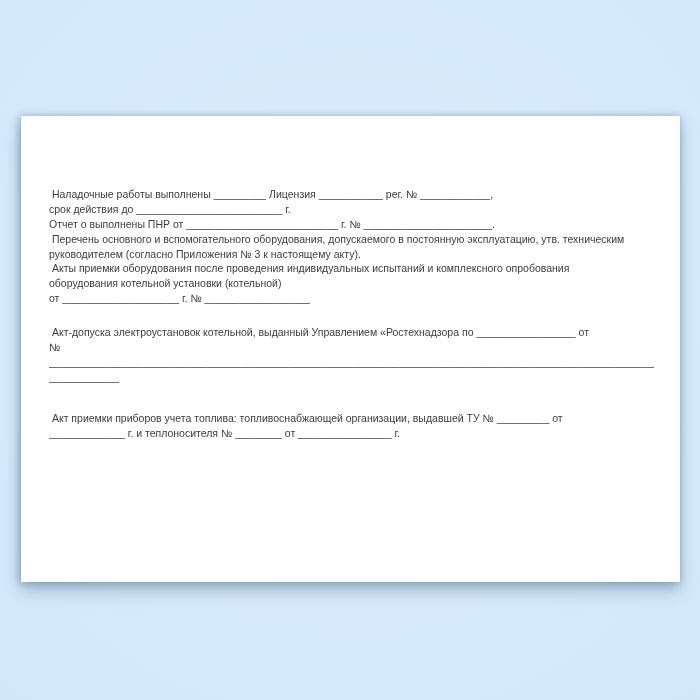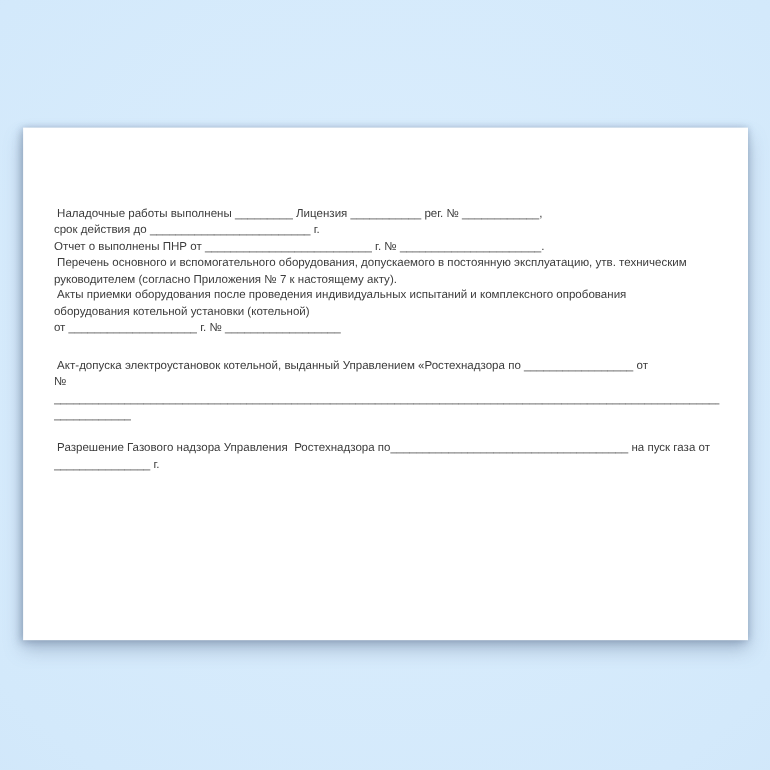--- a/index.html
+++ b/index.html
@@ -57,34 +57,34 @@
 
 <div class="stage">
   <div class="paper">
     <div class="text-area">
 
       <div class="block block-0">
         <div class="line"> Наладочные работы выполнены _________ Лицензия ___________ рег. № ____________,</div>
         <div class="line">срок действия до _________________________ г.</div>
         <div class="line">Отчет о выполнены ПНР от __________________________ г. № ______________________.</div>
         <div class="line"> Перечень основного и вспомогательного оборудования, допускаемого в постоянную эксплуатацию, утв. техническим</div>
-        <div class="line">руководителем (согласно Приложения № 7 к настоящему акту).</div>
+        <div class="line">руководителем (согласно Приложения № 3 к настоящему акту).</div>
         <div class="line"> Акты приемки оборудования после проведения индивидуальных испытаний и комплексного опробования</div>
         <div class="line">оборудования котельной установки (котельной)</div>
         <div class="line">от ____________________ г. № __________________</div>
       </div>
 
       <div class="block block-1">
         <div class="line"> Акт-допуска электроустановок котельной, выданный Управлением «Ростехнадзора по _________________ от</div>
         <div class="line">№</div>
         <div class="line">___________________________________________________________________________________________________________</div>
         <div class="line">____________</div>
       </div>
 
+      <div class="block block-2">
+        <div class="line"> Акт приемки приборов учета топлива: топливоснабжающей организации, выдавшей ТУ № _________ от</div>
+        <div class="line">_____________ г. и теплоносителя № ________ от ________________ г.</div>
+      </div>
 
-      <div class="block block-3">
-        <div class="line"> Разрешение Газового надзора Управления  Ростехнадзора по_____________________________________ на пуск газа от</div>
-        <div class="line">_______________ г.</div>
-      </div>
 
     </div>
   </div>
 </div>
 
 </body></html>

